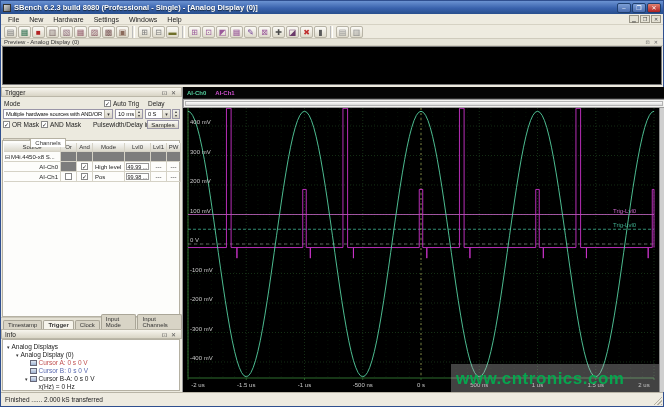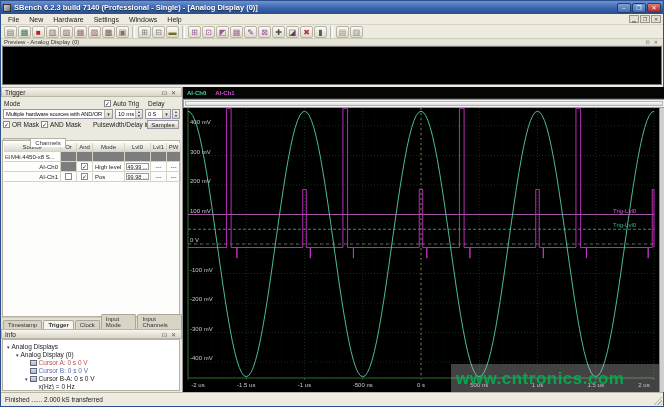--- a/index.html
+++ b/index.html
@@ -71,21 +71,21 @@
   .grip{position:absolute;right:1px;bottom:1px;width:9px;height:9px;background:
     linear-gradient(135deg,transparent 50%,#b5b1a3 50%,#b5b1a3 60%,transparent 60%,transparent 70%,#b5b1a3 70%,#b5b1a3 80%,transparent 80%,transparent 90%,#b5b1a3 90%)}
 </style>
 </head>
 <body>
 
 <div class="app">
 
   <div class="titlebar">
     <span class="app-icon"></span>
-    <span class="titletext">SBench 6.2.3 build 7140 (Professional - Single) - [Analog Display (0)]</span>
+    <span class="titletext">SBench 6.2.3 build 8080 (Professional - Single) - [Analog Display (0)]</span>
     <span class="winbtns">
       <span class="winbtn">–</span>
       <span class="winbtn">❐</span>
       <span class="winbtn close">✕</span>
     </span>
   </div>
 
   <div class="menubar" id="menubar">
       <span class="menu-item">File</span>
       <span class="menu-item">New</span>

